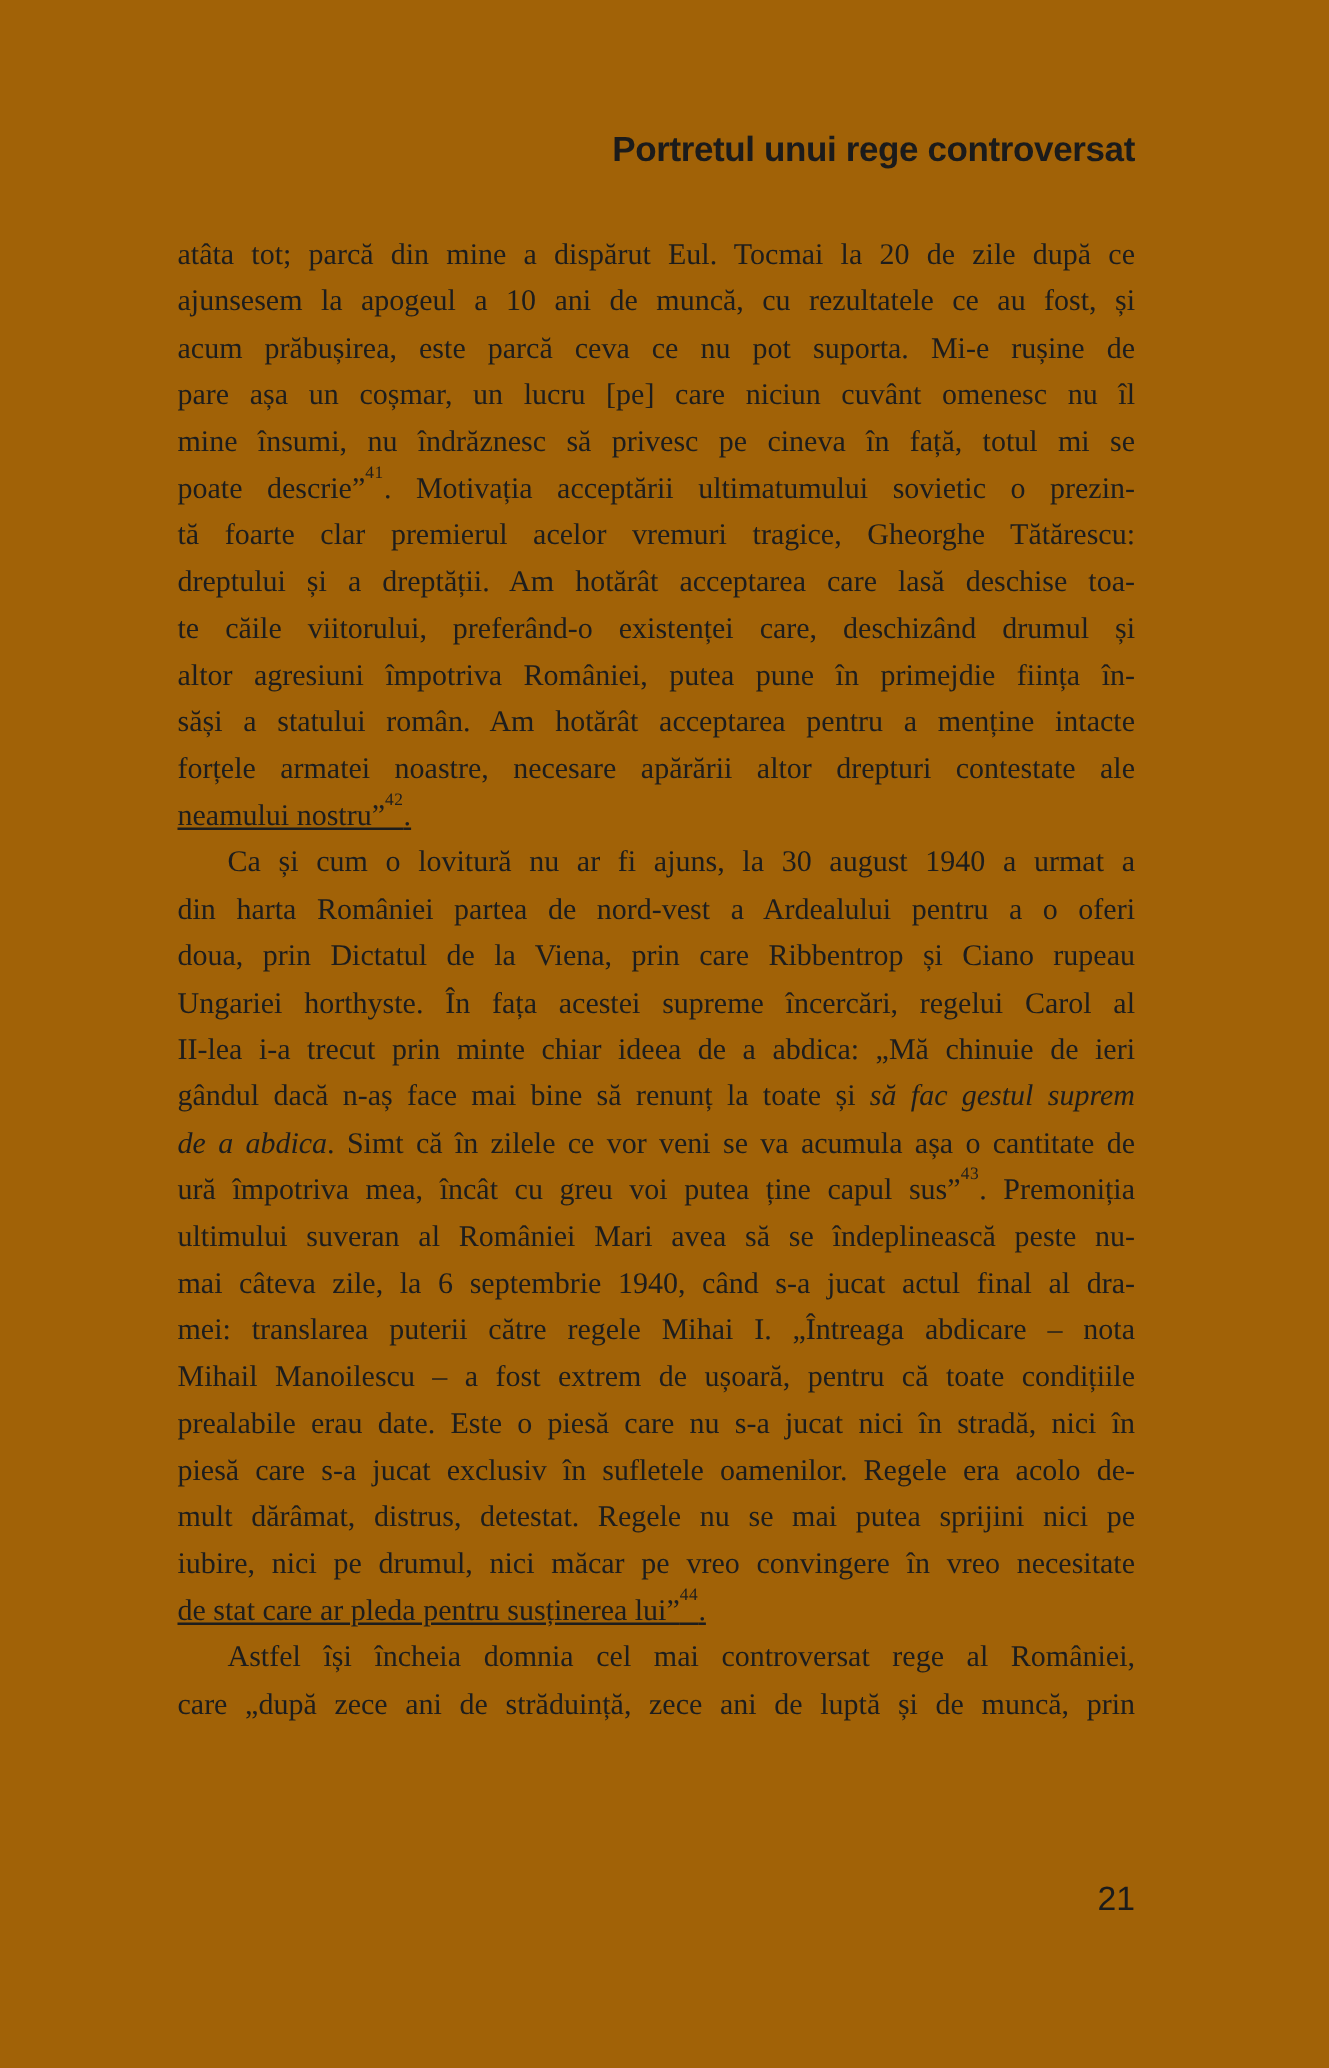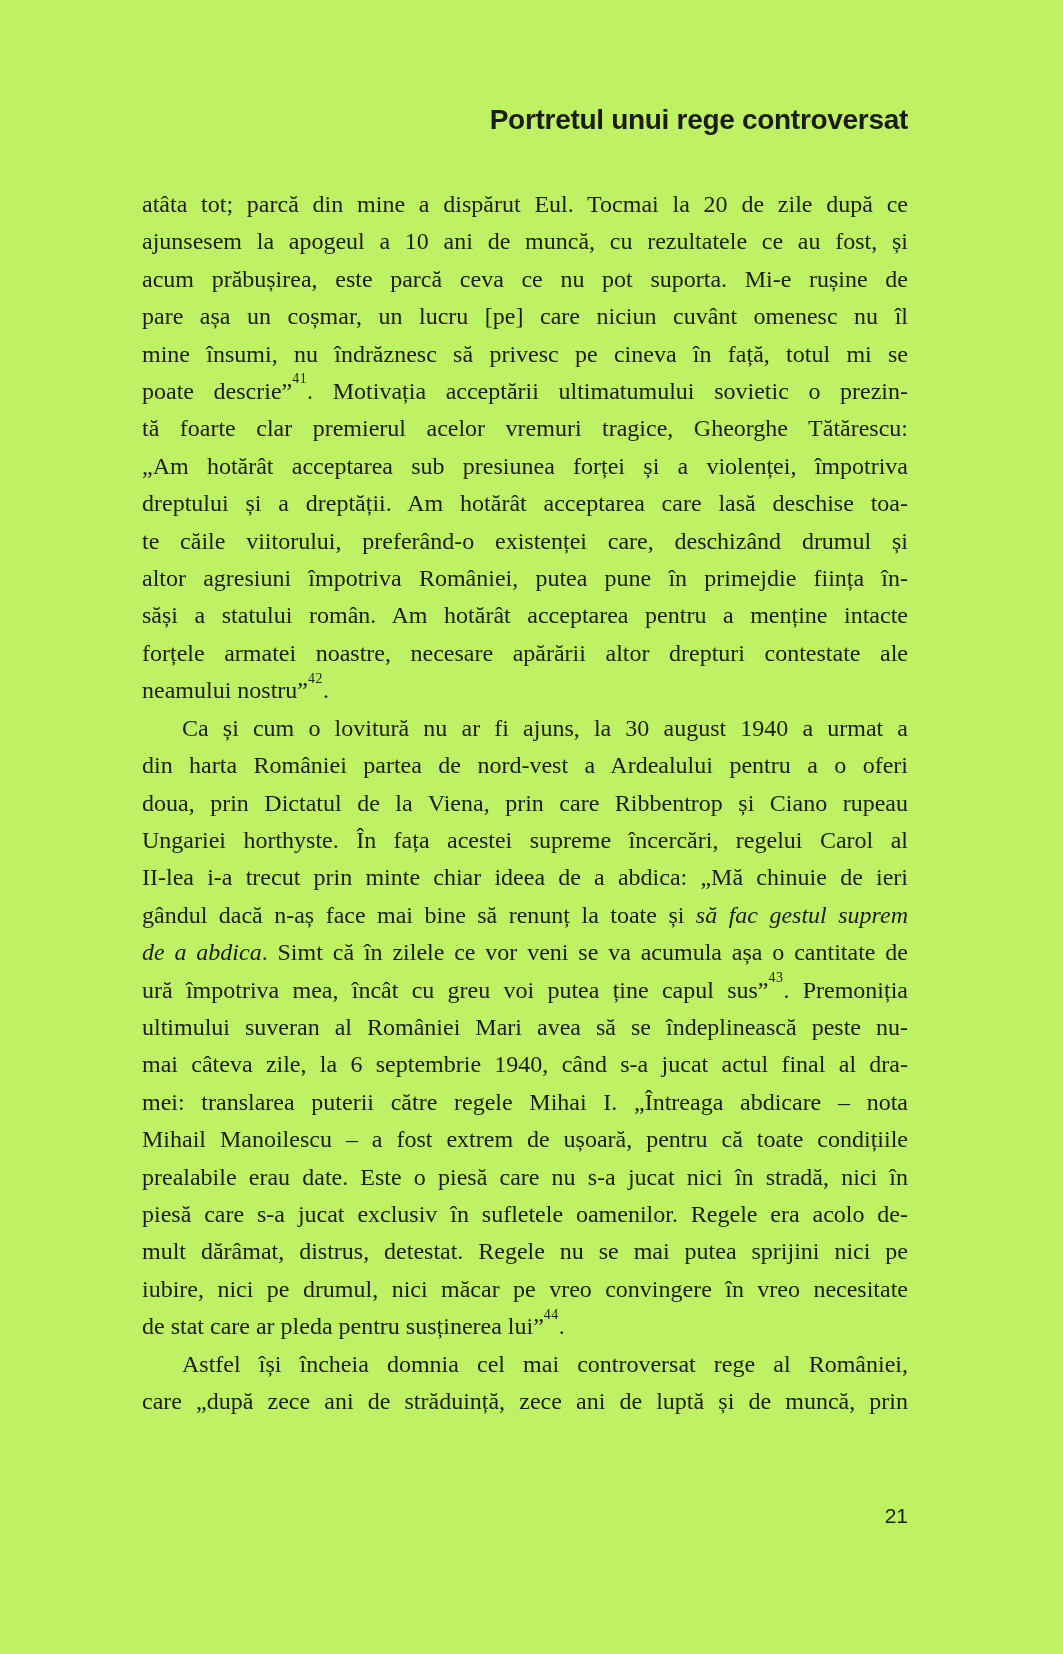--- a/index.html
+++ b/index.html
@@ -5,21 +5,21 @@
   html, body {
     margin: 0;
     padding: 0;
     background: #e8e8e8;
   }
   .page {
     position: relative;
     width: 1063px;
     height: 1654px;
     margin: 0 auto;
-    background: #bef264;
+    background: #a16207;
     color: #1d1d1d;
     font-family: "Liberation Serif", serif;
     overflow: hidden;
   }
   .running-header {
     position: absolute;
     top: 104px;
     left: 142px;
     width: 766px;
     text-align: right;
@@ -38,20 +38,21 @@
     font-size: 24px;
     line-height: 37.4px;
   }
   .line {
     text-align: justify;
     text-align-last: justify;
   }
   .line.no-just {
     text-align: left;
     text-align-last: left;
+    text-decoration: underline;
   }
   .line.indent {
     text-indent: 40px;
   }
   .line em {
   }
   sup.fn {
     font-size: 0.58em;
     line-height: 0;
     position: relative;
@@ -59,39 +60,38 @@
     letter-spacing: 0.5px;
   }
   .page-number {
     position: absolute;
     top: 1504px;
     left: 142px;
     width: 766px;
     text-align: right;
     font-family: "Liberation Sans", sans-serif;
     font-weight: 400;
-    font-size: 21px;
+    font-size: 27px;
     color: #1b1b1b;
   }
 </style>
 </head>
 <body>
 
 <div class="page">
   <div class="running-header">Portretul unui rege controversat</div>
 
   <div class="body-text" id="body-text">
       <div class="line"><span>atâta tot; parcă din mine a dispărut Eul. Tocmai la 20 de zile după ce</span></div>
       <div class="line"><span>ajunsesem la apogeul a 10 ani de muncă, cu rezultatele ce au fost, și</span></div>
       <div class="line"><span>acum prăbușirea, este parcă ceva ce nu pot suporta. Mi-e rușine de</span></div>
       <div class="line"><span>pare așa un coșmar, un lucru [pe] care niciun cuvânt omenesc nu îl</span></div>
       <div class="line"><span>mine însumi, nu îndrăznesc să privesc pe cineva în față, totul mi se</span></div>
       <div class="line"><span>poate descrie”</span><sup class="fn">41</sup><span>. Motivația acceptării ultimatumului sovietic o prezin-</span></div>
       <div class="line"><span>tă foarte clar premierul acelor vremuri tragice, Gheorghe Tătărescu:</span></div>
-      <div class="line"><span>„Am hotărât acceptarea sub presiunea forței și a violenței, împotriva</span></div>
       <div class="line"><span>dreptului și a dreptății. Am hotărât acceptarea care lasă deschise toa-</span></div>
       <div class="line"><span>te căile viitorului, preferând-o existenței care, deschizând drumul și</span></div>
       <div class="line"><span>altor agresiuni împotriva României, putea pune în primejdie ființa în-</span></div>
       <div class="line"><span>săși a statului român. Am hotărât acceptarea pentru a menține intacte</span></div>
       <div class="line"><span>forțele armatei noastre, necesare apărării altor drepturi contestate ale</span></div>
       <div class="line no-just"><span>neamului nostru”</span><sup class="fn">42</sup><span>.</span></div>
       <div class="line indent"><span>Ca și cum o lovitură nu ar fi ajuns, la 30 august 1940 a urmat a</span></div>
       <div class="line"><span>din harta României partea de nord-vest a Ardealului pentru a o oferi</span></div>
       <div class="line"><span>doua, prin Dictatul de la Viena, prin care Ribbentrop și Ciano rupeau</span></div>
       <div class="line"><span>Ungariei horthyste. În fața acestei supreme încercări, regelui Carol al</span></div>

